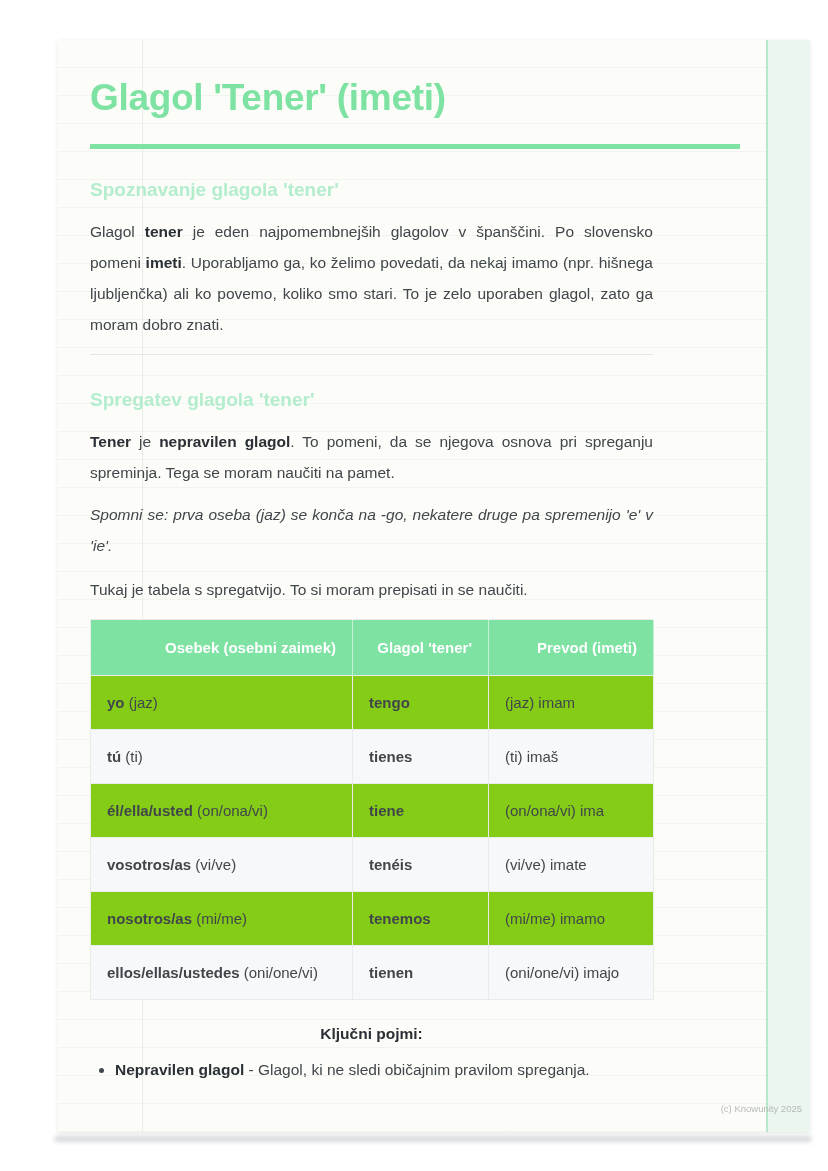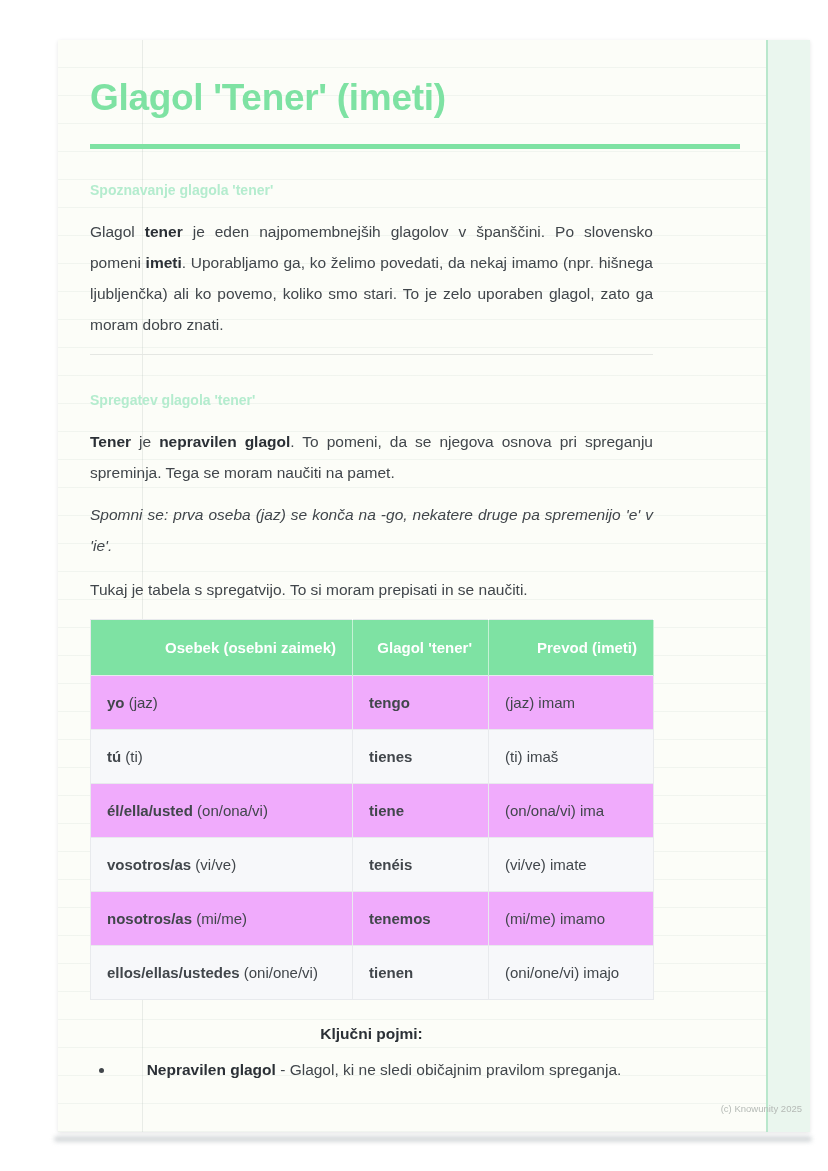--- a/index.html
+++ b/index.html
@@ -37,21 +37,21 @@
   .content{position:absolute;left:32px;top:0;width:563px;}
   h1{
     margin:36px 0 0;font-size:37px;line-height:44px;font-weight:bold;
     color:var(--accent-green);letter-spacing:-0.3px;white-space:nowrap;
   }
   .hr-green{
     margin:24px 0 0;width:650px;height:5px;border:none;
     background:var(--accent-green);
   }
   h2{
-    font-size:14px;line-height:24px;font-weight:bold;
+    font-size:19px;line-height:24px;font-weight:bold;
     color:var(--heading-green);margin:0;
   }
   .h2-intro{margin-top:29px;}
   .h2-conj{margin-top:33px;}
   p{
     margin:0;font-size:15.5px;line-height:31px;color:var(--body-text);
     text-align:justify;
   }
   p b,li b,.key-label{color:var(--bold-text);}
   .p-intro{margin-top:14px;}
@@ -68,25 +68,25 @@
   table.conj col.c2{width:136px;}
   table.conj col.c3{width:165px;}
   table.conj th{
     background:var(--accent-green);color:#ffffff;font-weight:bold;
     text-align:right;padding:19px 16px;border-right:1px solid rgba(255,255,255,0.55);
     font-size:15px;
   }
   table.conj td{
     padding:18px 16px;border-top:1px solid var(--table-border);
     border-right:1px solid var(--table-border);color:var(--body-text);
-    background:#f0abfc;
+    background:#84cc16;
   }
   table.conj tbody tr:nth-child(even) td{background:var(--stripe);}
   .key-label{margin-top:24px;font-size:15.5px;line-height:20px;font-weight:bold;text-align:center;}
-  ul.key-list{margin:16px 0 0;padding-left:25px;text-align:center;}
+  ul.key-list{margin:16px 0 0;padding-left:25px;}
   ul.key-list li{font-size:15.5px;line-height:20px;color:var(--body-text);}
   .credit{
     position:absolute;right:8px;bottom:18px;
     font-size:9.5px;color:#b5bab6;
   }
   .next-page-edge{
     position:absolute;left:54px;top:1136px;width:758px;height:6px;
     background:#ccd0d3;filter:blur(2px);opacity:0.8;border-radius:3px;
   }
 </style>

